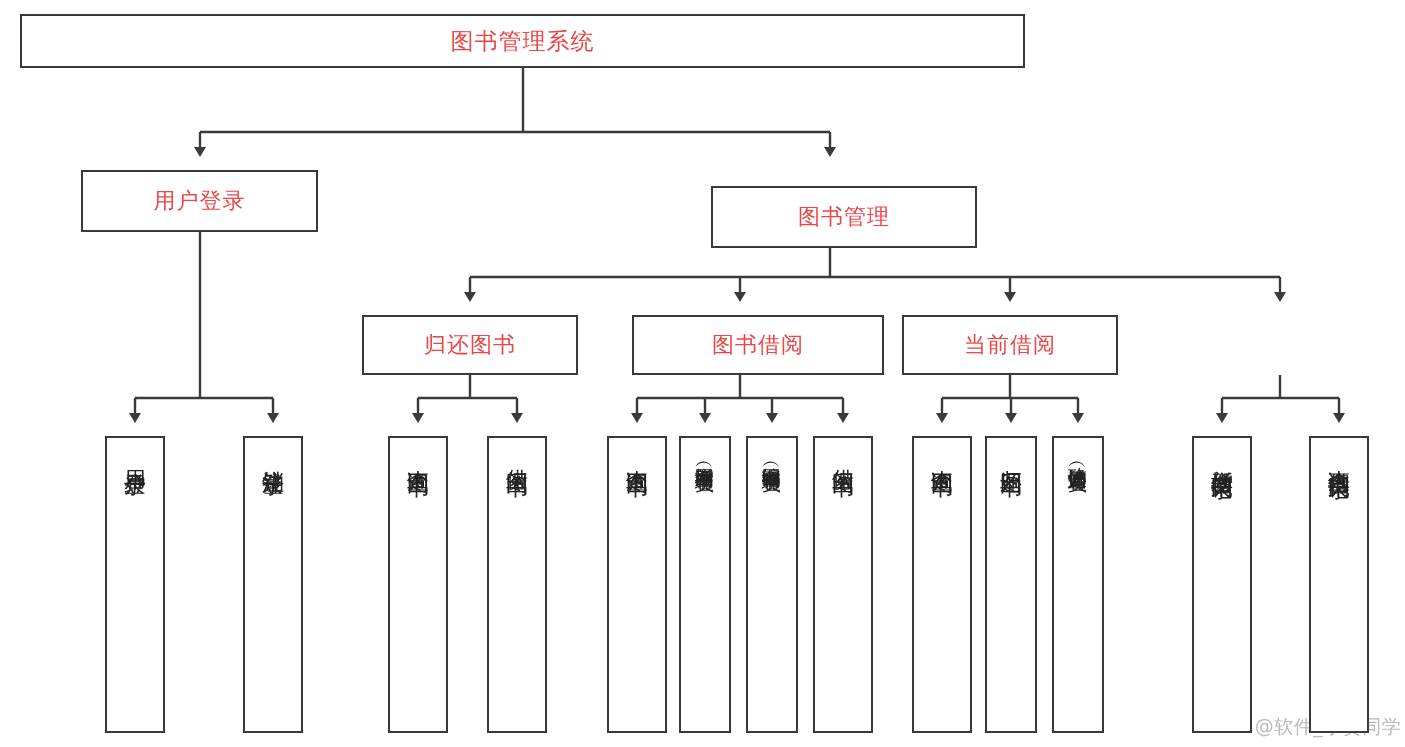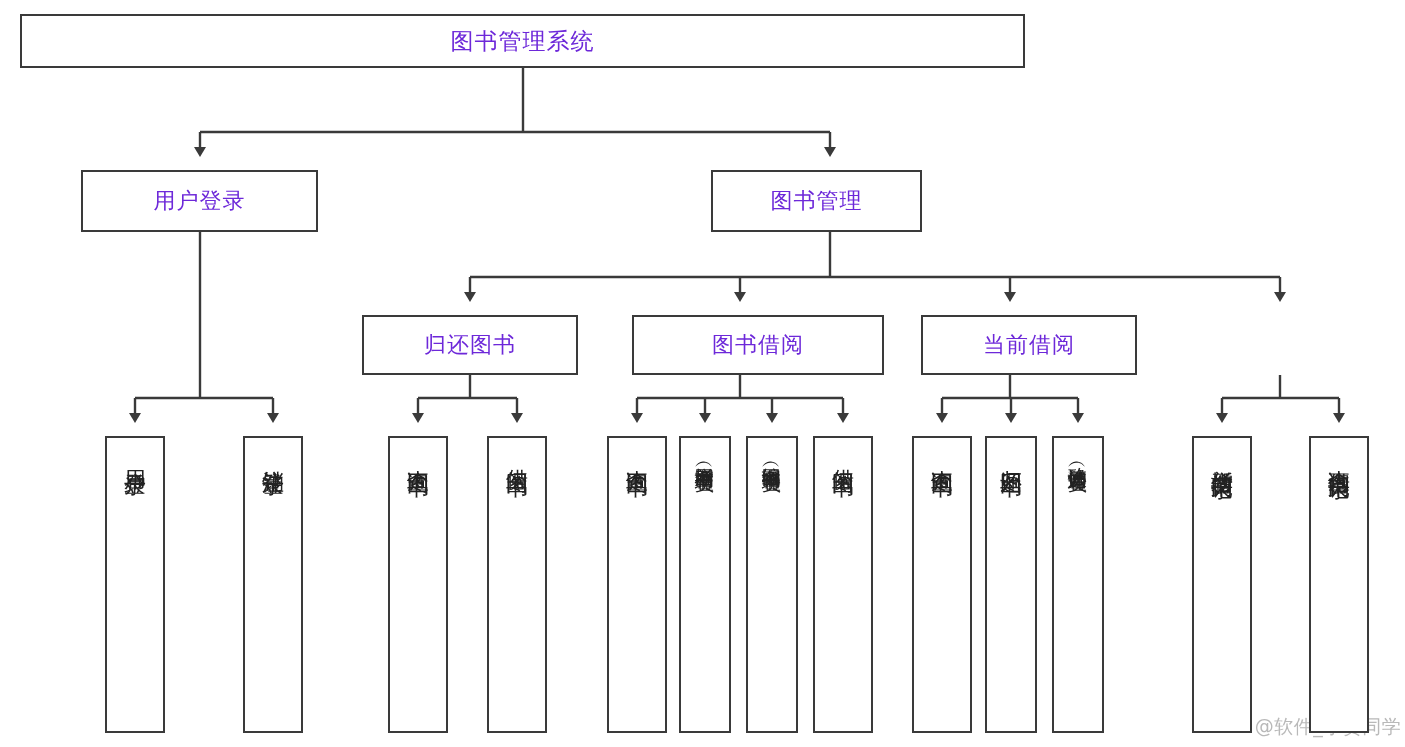--- a/index.html
+++ b/index.html
@@ -29,21 +29,21 @@
     position: absolute;
     box-sizing: border-box;
     background: #ffffff;
     border: 2px solid #3a3a3a;
     display: flex;
     align-items: center;
     justify-content: center;
   }
   .node.horiz {
     font-size: 22px;
-    color: #6d28d9;
+    color: #ef4444;
     letter-spacing: 1px;
   }
   .node.vert {
     align-items: flex-start;
     justify-content: center;
     padding-top: 14px;
   }
   .node.vert .vlabel {
     writing-mode: vertical-rl;
     text-orientation: upright;
@@ -110,30 +110,30 @@
   </svg>
 
   <div class="watermark" style="left: 1192px; top: 714px;">CSDN @软件_小贺同学</div>
 
 <div class="node horiz" style="left: 20px; top: 14px; width: 1005px; height: 54px;">
       <span style="font-size: 23px;">图书管理系统</span>
     </div>
     <div class="node horiz" style="left: 81px; top: 170px; width: 237px; height: 62px;">
       <span>用户登录</span>
     </div>
-    <div class="node horiz" style="left: 711px; top: 170px; width: 211px; height: 62px;">
+    <div class="node horiz" style="left: 711px; top: 186px; width: 266px; height: 62px;">
       <span>图书管理</span>
     </div>
     <div class="node horiz" style="left: 362px; top: 315px; width: 216px; height: 60px;">
       <span>归还图书</span>
     </div>
     <div class="node horiz" style="left: 632px; top: 315px; width: 252px; height: 60px;">
       <span>图书借阅</span>
     </div>
-    <div class="node horiz" style="left: 902px; top: 315px; width: 216px; height: 60px; margin-left: 19px;">
+    <div class="node horiz" style="left: 902px; top: 315px; width: 216px; height: 60px;">
       <span>当前借阅</span>
     </div>
     <div class="node vert" style="left: 105px; top: 436px; width: 60px; height: 297px;">
       <span class="vlabel">用户登录</span>
     </div>
     <div class="node vert" style="left: 243px; top: 436px; width: 60px; height: 297px;">
       <span class="vlabel">注销登录</span>
     </div>
     <div class="node vert" style="left: 388px; top: 436px; width: 60px; height: 297px;">
       <span class="vlabel">查询图书</span>

